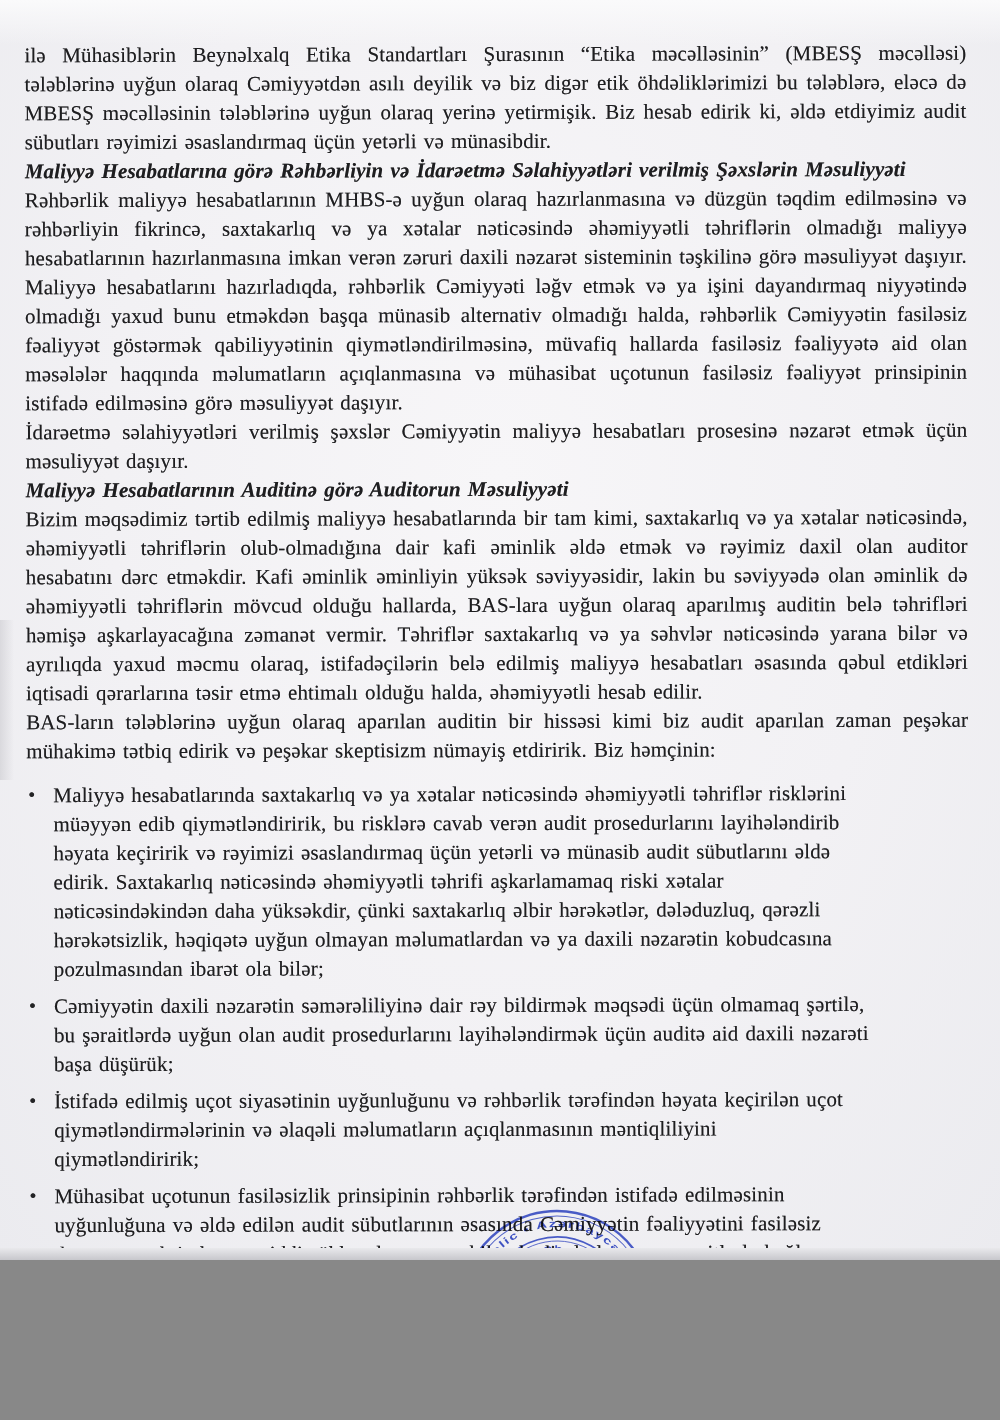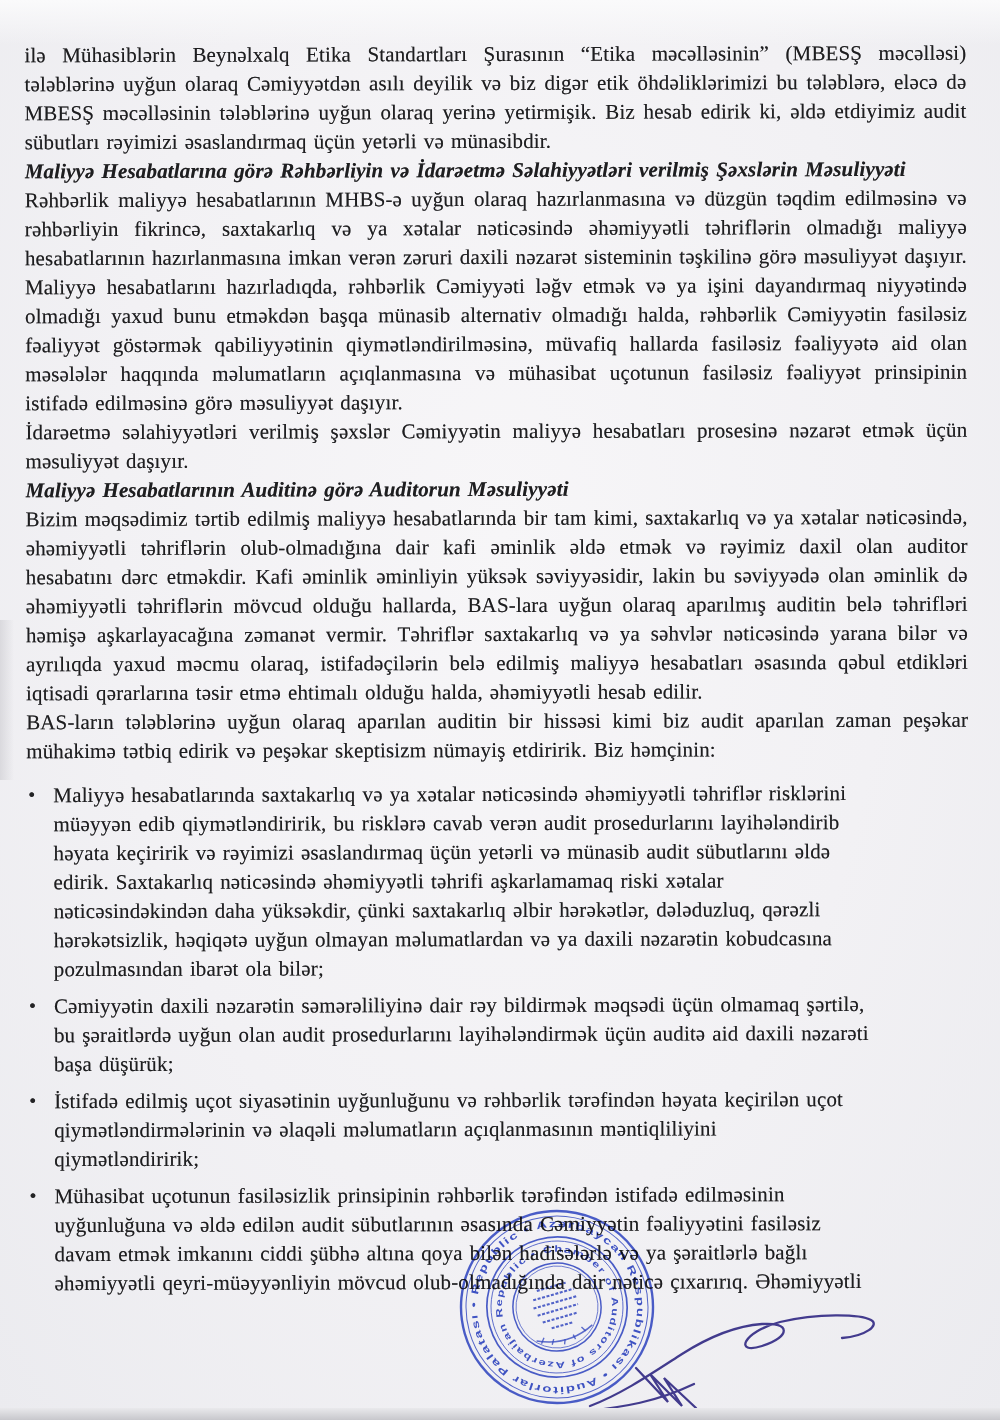--- a/index.html
+++ b/index.html
@@ -1,17 +1,17 @@
 <!DOCTYPE html>
 <html><head>
 <meta charset="utf-8">
 <style>
   html,body{margin:0;padding:0;background:#888;}
   .page{
-    position:relative;width:1000px;height:1420px;overflow:hidden;
+    position:relative;width:1000px;height:1260px;overflow:hidden;
     background:
       linear-gradient(180deg,#fafafb 0%, rgba(250,250,251,0) 45px),
       radial-gradient(ellipse at 50% 38%, #f7f6f8 0%, #f2f1f4 55%, #ebebef 100%);
     font-family:"Liberation Serif","DejaVu Serif",serif;
     color:#1e1e20;
   }
   .page::after{ 
     content:"";position:absolute;left:0;top:620px;width:14px;height:160px;
     background:linear-gradient(90deg,rgba(120,120,128,.18),rgba(120,120,128,0));
     pointer-events:none;

